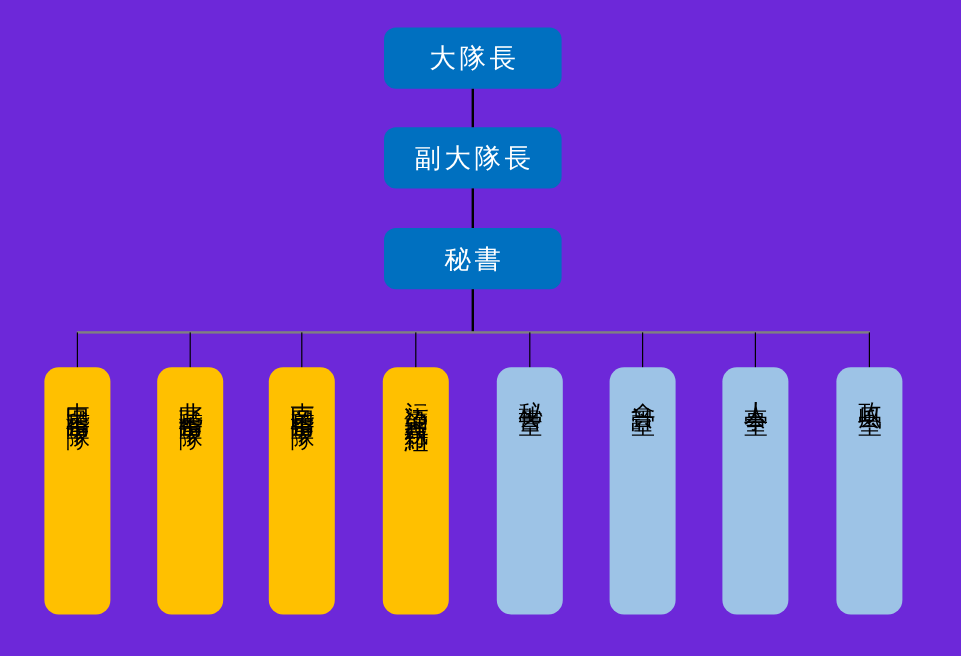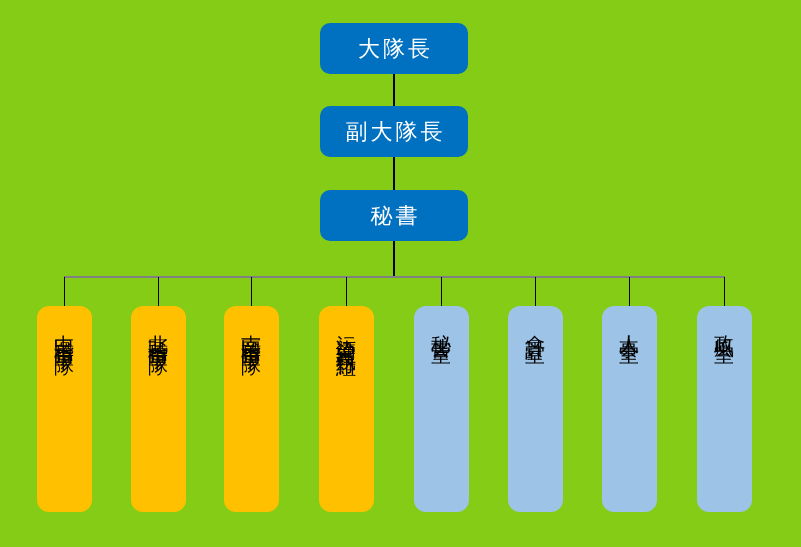--- a/index.html
+++ b/index.html
@@ -1,20 +1,20 @@
 <!DOCTYPE html>
 <html><head>
 <meta charset="utf-8">
 <style>
   html, body { margin: 0; padding: 0; background: #ffffff; }
   .canvas {
     position: relative;
     width: 801px;
     height: 547px;
-    background: #84cc16;
+    background: #6d28d9;
     overflow: hidden;
     font-family: Liberation Serif, serif;
   }
   
   .lvl {
     position: absolute;
     left: 320px;
     width: 148px;
     height: 51px;
     background: #0070C0;

